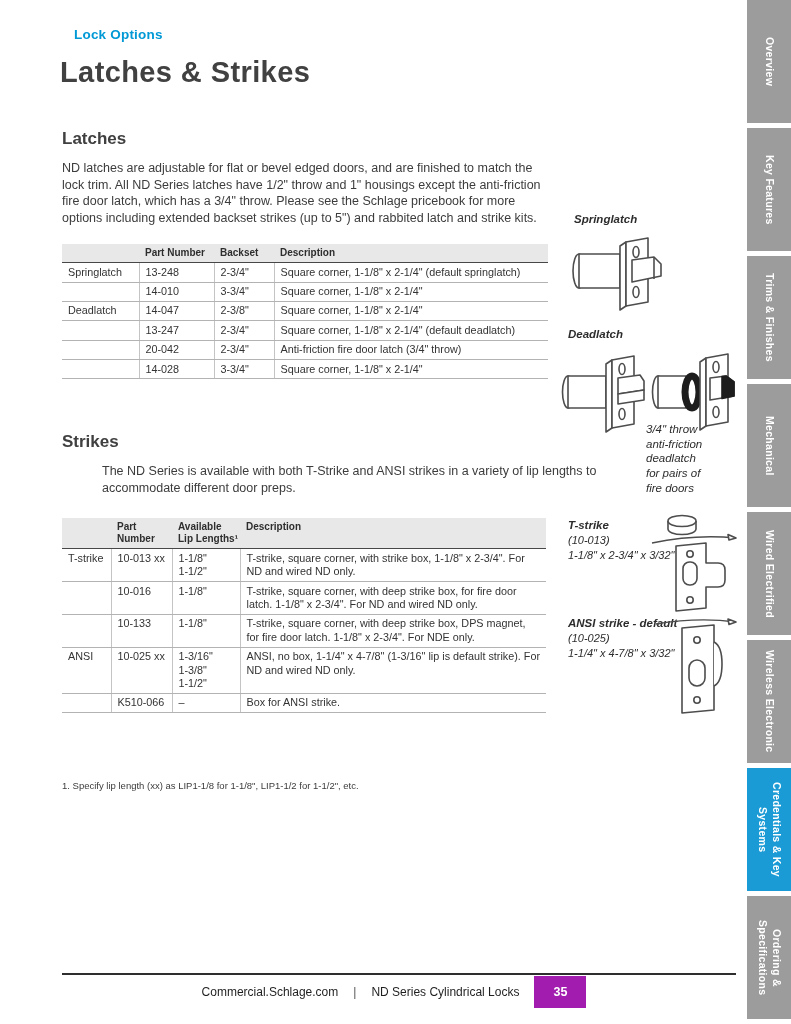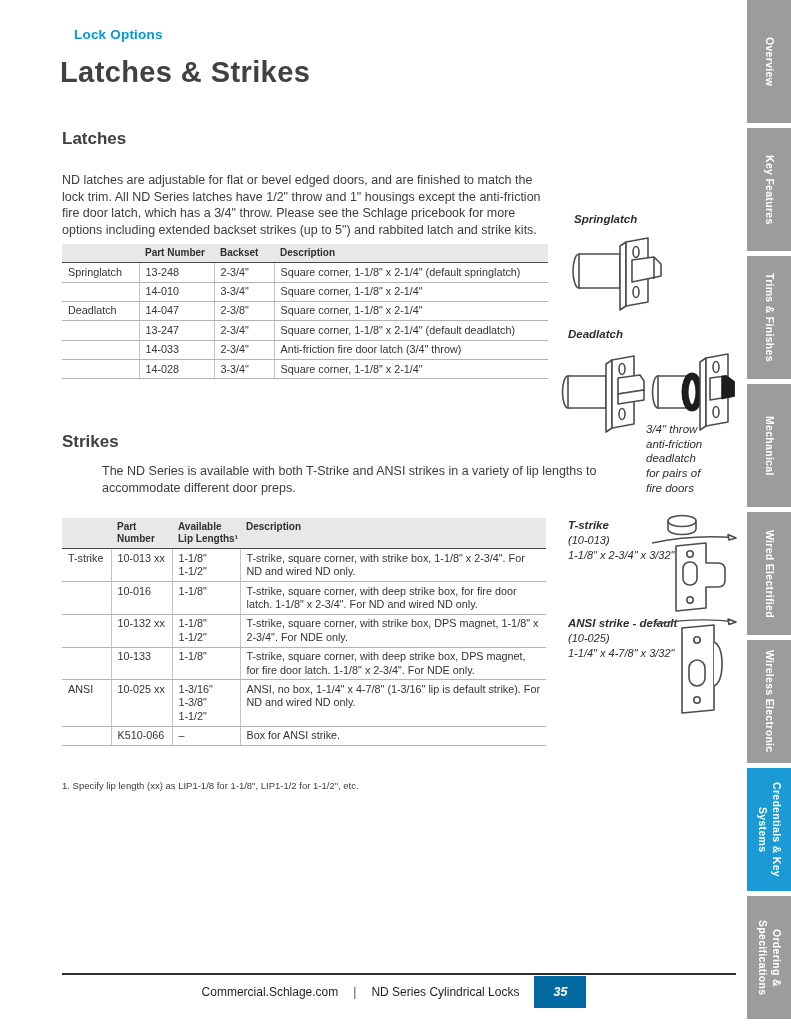--- a/index.html
+++ b/index.html
@@ -11,21 +11,21 @@
   .eyebrow { position:absolute; left:62px; top:27px; font-size:13.5px; font-weight:bold;
              color:#0099d6; letter-spacing:.2px;padding-left:12px; }
   .title   { position:absolute; left:60px; top:56px; font-size:29px; color:#414141;
              letter-spacing:.4px; }
 
   .section-heading { position:absolute; left:62px; font-size:17px; font-weight:bold; color:#404040; }
   #latches-heading { top:129px; }
   #strikes-heading { top:432px; }
 
   .intro { position:absolute; left:62px; font-size:12.5px; line-height:1.32; color:#3c3c3c; }
-  #latches-intro { top:160px; width:495px;margin-top:12px; }
+  #latches-intro { top:160px; width:495px; }
   #strikes-intro { top:463px; width:505px;margin-left:40px; }
 
   
   table { border-collapse:collapse; table-layout:fixed; position:absolute; left:62px;
           font-size:10.8px; color:#333; }
   #latches-table { top:244px; width:486px; }
   #strikes-table { top:518px; width:484px; }
   th { background:#e8e8e8; text-align:left; font-weight:bold; font-size:10px; color:#2e2e2e;
        padding:3px 5px 3px 6px; border-bottom:1.5px solid #474747; vertical-align:top; line-height:1.22; }
   td { padding:2.5px 5px 2.5px 6px; border-bottom:1px solid #b3b3b3; vertical-align:top; line-height:1.24; }
@@ -51,22 +51,22 @@
          align-items:center; justify-content:center; flex:0 0 auto; cursor:pointer; }
   .tab.active { background:#1b9bd5; }
   .tab span { writing-mode:vertical-rl; text-align:center; font-size:10.5px; font-weight:bold;
               line-height:1.3; letter-spacing:.3px; }
 
   
   .footer-rule { position:absolute; left:62px; top:973px; width:674px; height:2px; background:#2e2e2e; }
   .footer { position:absolute; left:62px; top:976px; width:664px; height:32px; display:flex;
             align-items:center; justify-content:center; gap:15px; font-size:12px; color:#1f1f1f; }
   .footer .sep { color:#555; }
-  .page-num { width:52px; height:32px; background:#0369a1; color:#fff; font-weight:bold;
-              font-size:12.5px; display:flex; align-items:center; justify-content:center;font-style:italic; }
+  .page-num { width:52px; height:32px; background:#a21caf; color:#fff; font-weight:bold;
+              font-size:12.5px; display:flex; align-items:center; justify-content:center; }
 
   svg .ln { fill:#fff; stroke:#4d4d4d; stroke-width:1.6; stroke-linejoin:round; }
   svg .thin { fill:none; stroke:#4d4d4d; stroke-width:1.3; }
   svg .dark { fill:#1d1d1d; stroke:#1d1d1d; }
 </style>
 </head>
 <body>
 
 <div class="page">
 
@@ -111,21 +111,21 @@
         <td>Square corner, 1-1/8" x 2-1/4"</td>
       </tr>
       <tr>
         <td></td>
         <td>13-247</td>
         <td>2-3/4"</td>
         <td>Square corner, 1-1/8" x 2-1/4" (default deadlatch)</td>
       </tr>
       <tr>
         <td></td>
-        <td>14-033</td>
+        <td>20-042</td>
         <td>2-3/4"</td>
         <td>Anti-friction fire door latch (3/4" throw)</td>
       </tr>
       <tr>
         <td></td>
         <td>14-028</td>
         <td>3-3/4"</td>
         <td>Square corner, 1-1/8" x 2-1/4"</td>
       </tr>
     </tbody>
@@ -155,27 +155,20 @@
         <td>10-013 xx</td>
         <td class="pre">1-1/8"
 1-1/2"</td>
         <td>T-strike, square corner, with strike box, 1-1/8" x 2-3/4". For ND and wired ND only.</td>
       </tr>
       <tr>
         <td></td>
         <td>10-016</td>
         <td class="pre">1-1/8"</td>
         <td>T-strike, square corner, with deep strike box, for fire door latch. 1-1/8" x 2-3/4". For ND and wired ND only.</td>
-      </tr>
-      <tr>
-        <td></td>
-        <td>10-132 xx</td>
-        <td class="pre">1-1/8"
-1-1/2"</td>
-        <td>T-strike, square corner, with strike box, DPS magnet, 1-1/8" x 2-3/4". For NDE only.</td>
       </tr>
       <tr>
         <td></td>
         <td>10-133</td>
         <td class="pre">1-1/8"</td>
         <td>T-strike, square corner, with deep strike box, DPS magnet, for fire door latch. 1-1/8" x 2-3/4". For NDE only.</td>
       </tr>
       <tr>
         <td>ANSI</td>
         <td>10-025 xx</td>

